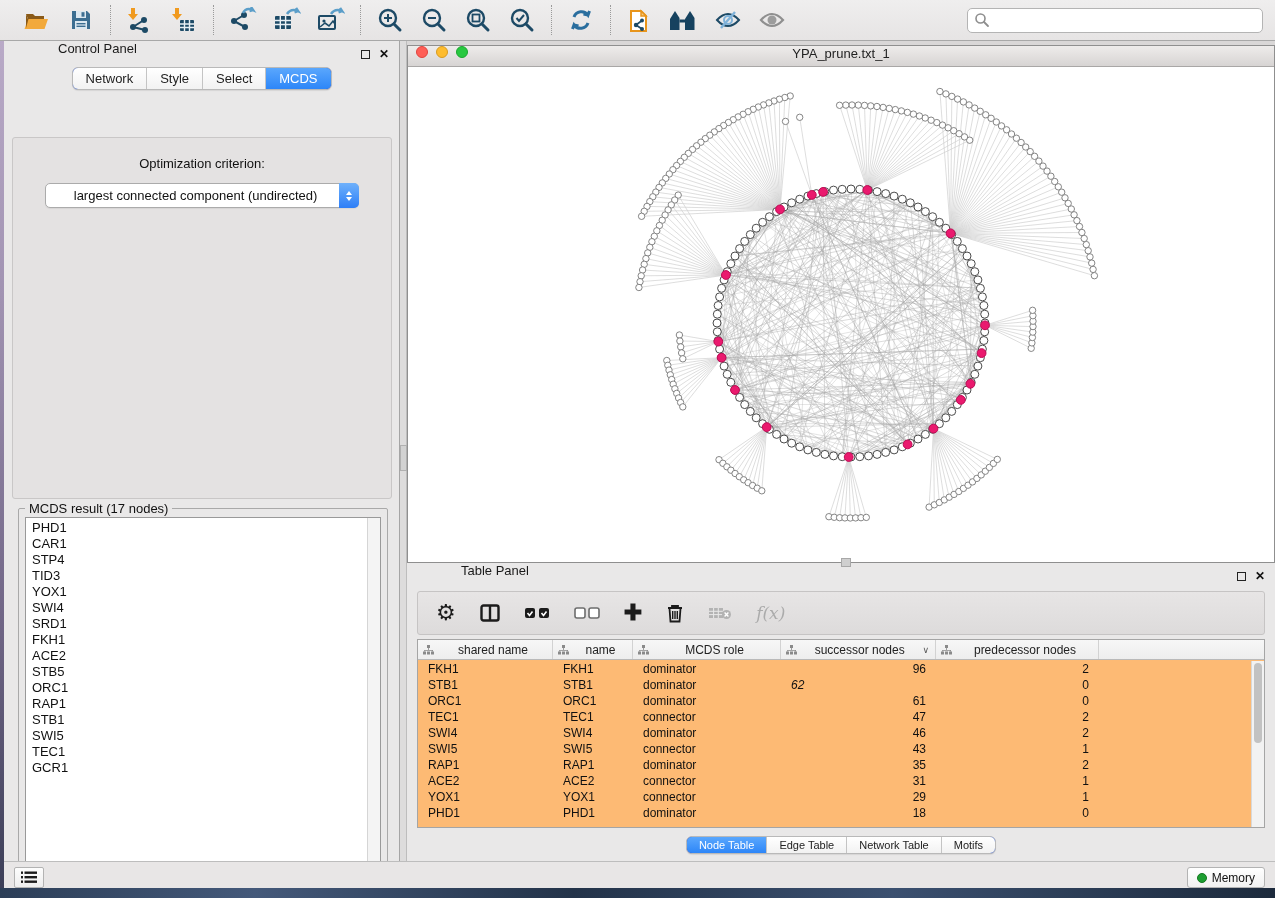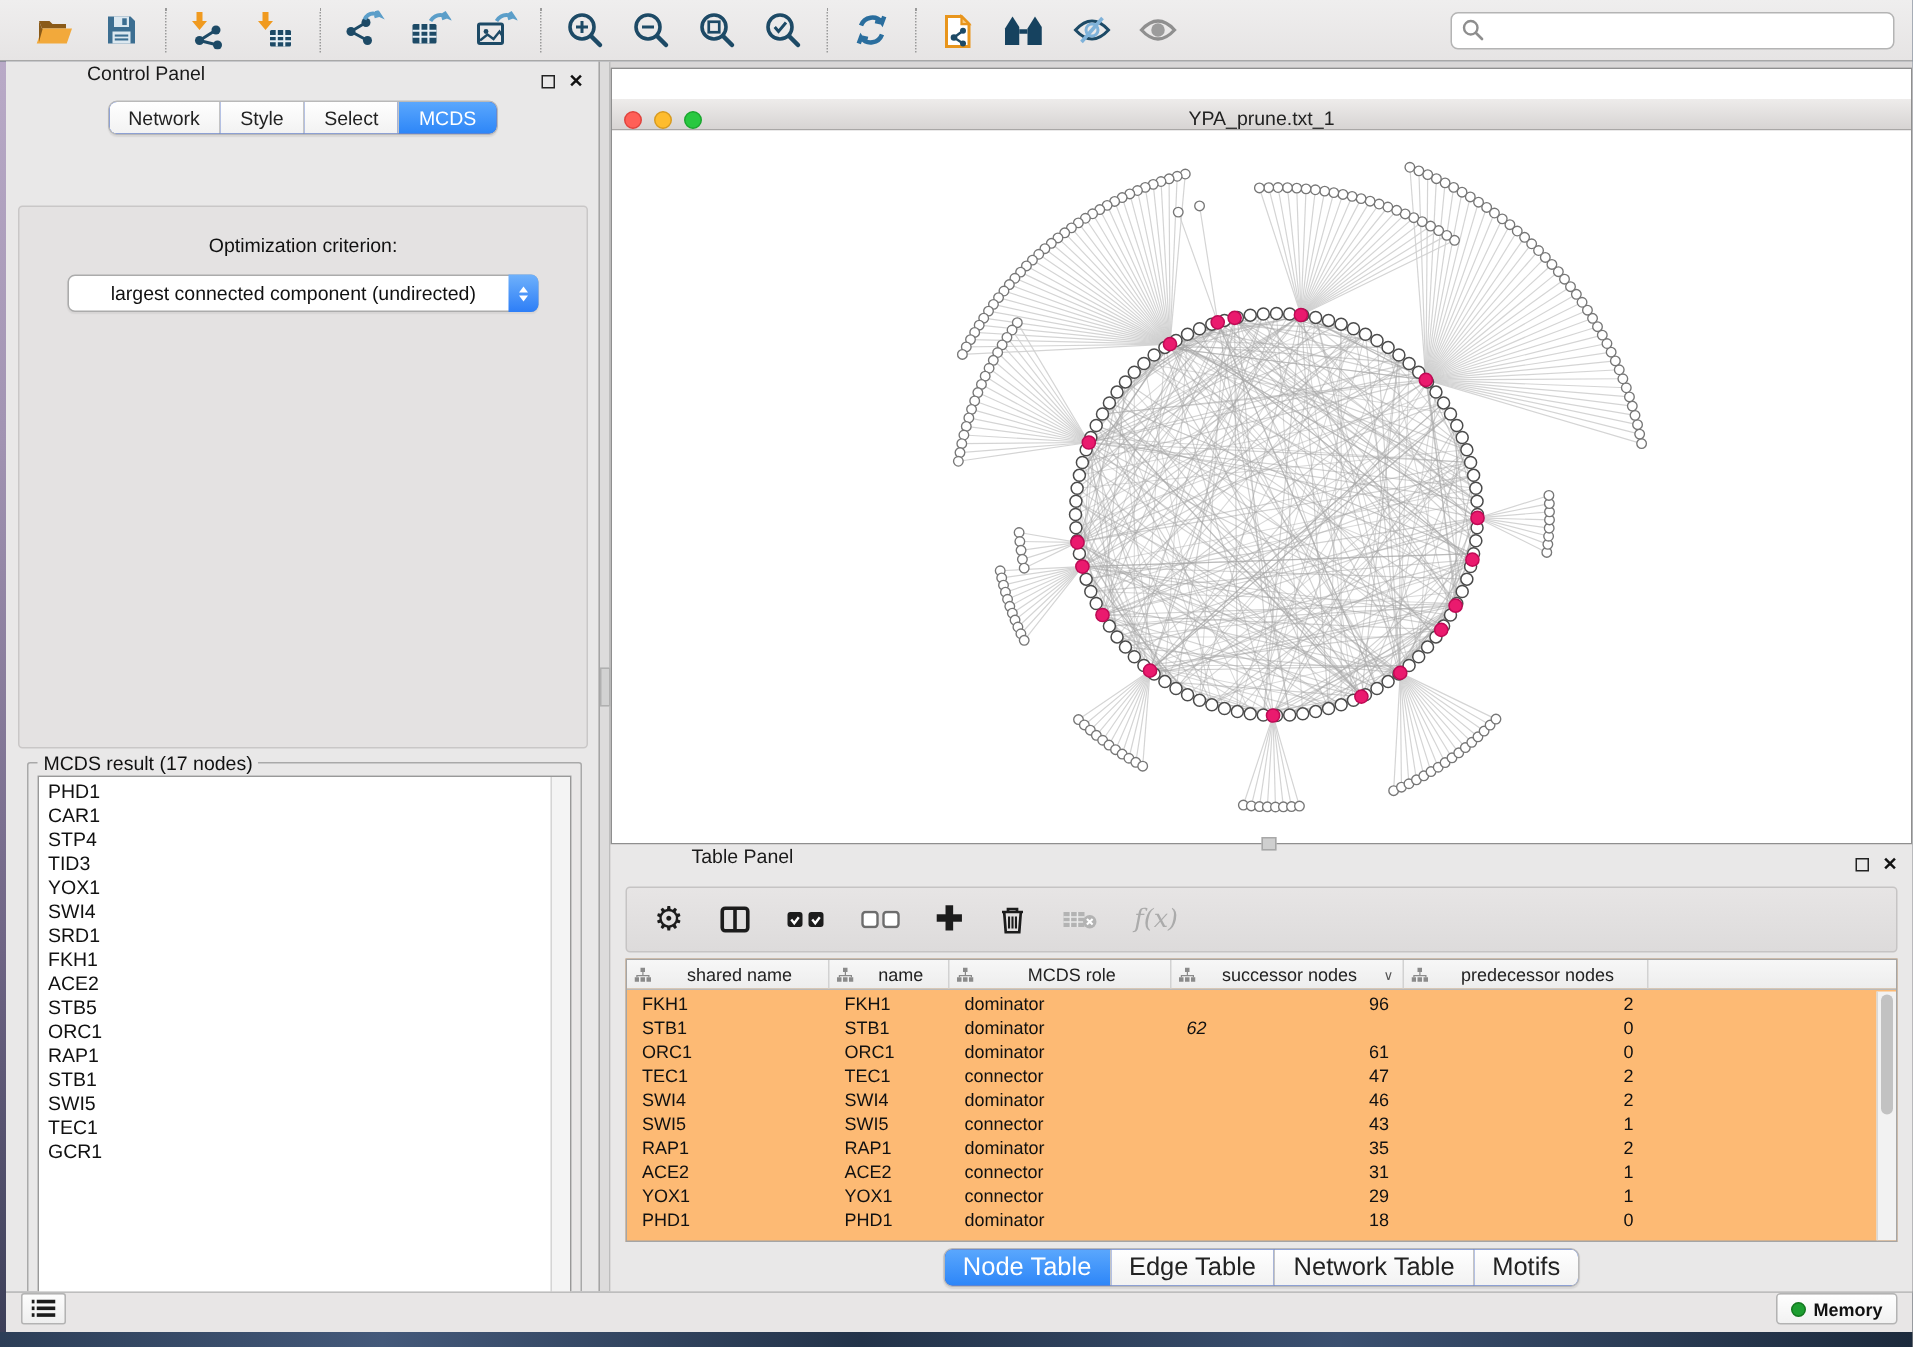--- a/index.html
+++ b/index.html
@@ -71,21 +71,21 @@
   .vsplit { width:8px; background:#dddcdc; border-left:1px solid #a5a5a5; border-right:1px solid #bdbdbd; position:relative; }
   .vsplit .handle { position:absolute; top:404px; left:0; width:7px; height:26px; background:#d2d2d2;
     border:1px solid #b0b0b0; }
 
   
   .right-col { flex:1; display:flex; flex-direction:column; background:#d9d7d7; }
 
   
   .net-frame { height:518px; margin-top:4px; border:1px solid #8f8f8f; display:flex; flex-direction:column; position:relative; background:#fff; }
   .net-title { height:21px; background:linear-gradient(180deg,#eeeceb,#d7d4d3); border-bottom:1px solid #a9a7a6;
-    display:flex; align-items:flex-end; position:relative;margin-top:20px; }
+    display:flex; align-items:flex-start; position:relative; }
   .lights { display:flex; gap:8px; padding-left:8px; }
   .light { width:12px; height:12px; border-radius:50%; }
   .light.red { background:#ff5f57; border:1px solid #e0443e; }
   .light.yellow { background:#febc2e; border:1px solid #d89b20; }
   .light.green { background:#28c840; border:1px solid #1ba72f; }
   .net-title-text { position:absolute; left:0; right:0; text-align:center; font-size:13px; color:#222; }
   .net-canvas { flex:1; background:#fff; position:relative; overflow:hidden; }
   .hsplit-handle { position:absolute; left:50%; bottom:-5px; width:10px; height:9px; background:#cfcfcf; border:1px solid #a8a8a8; z-index:5; }
 
   
@@ -105,25 +105,25 @@
   .th .hlabel { flex:1; text-align:center; padding:0 4px; }
   .th .sortchev { margin-right:6px; font-size:9px; color:#555; }
   .th.filler { border-right:none; flex:1; }
   .tbl-body { position:absolute; top:21px; left:0; right:13px; bottom:0; overflow:hidden; }
   .tr { display:flex; height:16px; align-items:center; }
   .td { font-size:12px; color:#111; padding:0 10px; white-space:nowrap; overflow:hidden; }
   .tbl-scroll { position:absolute; top:21px; right:0; bottom:0; width:13px; background:#f2f2f2; border-left:1px solid #d8d8d8; }
   .tbl-thumb { position:absolute; top:2px; left:2px; width:8px; height:80px; background:#c2c2c2; border-radius:4px; }
 
   .t-tabs-row { height:33px; display:flex; justify-content:center; align-items:center; }
-  .t-tabs-row .seg .tab { padding:2px 12px; font-size:17px; }
+  .t-tabs-row .seg .tab { padding:2px 12px; font-size:11px; }
 
   
   .statusbar { position:absolute; left:4px; right:0; bottom:10px; height:27px; background:#e8e6e6;
-    border-top:1px solid #bdbdbd; display:flex; align-items:flex-start; padding:0 10px;font-weight:bold; }
+    border-top:1px solid #bdbdbd; display:flex; align-items:flex-end; padding:0 10px; }
   .list-btn { width:30px; height:21px; background:linear-gradient(180deg,#fdfdfd,#eeeeee); border:1px solid #b3b3b3;
     border-radius:2px; display:flex; align-items:center; justify-content:center; }
   .memory-btn { margin-left:auto; height:21px; background:linear-gradient(180deg,#ffffff,#f1f1f1); border:1px solid #b3b3b3;
     border-radius:3px; display:flex; align-items:center; gap:5px; padding:0 9px; font-size:12px; color:#111; }
   .memdot { width:10px; height:10px; border-radius:50%; background:#1d9e31; border:1px solid #13781f; }
 
   svg { display:block; }
 </style>
 </head>
 <body>

